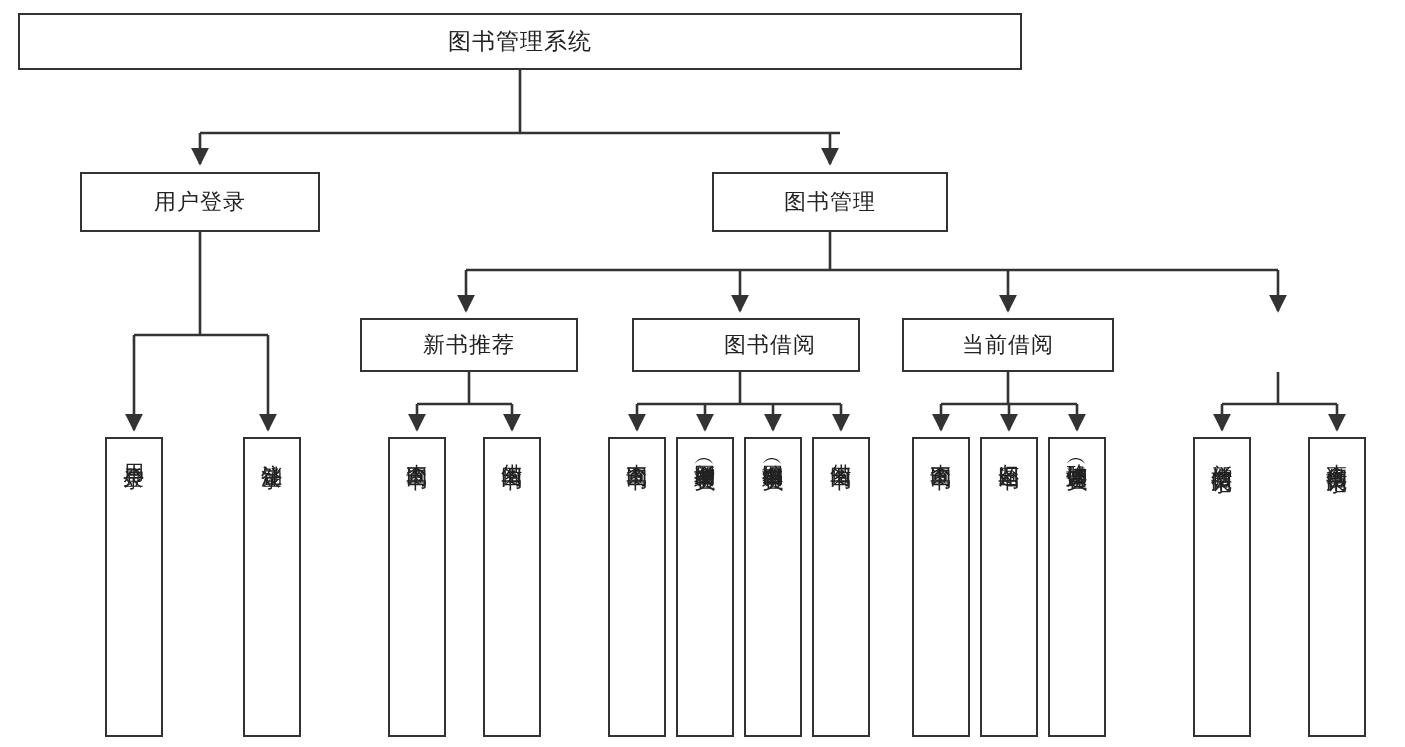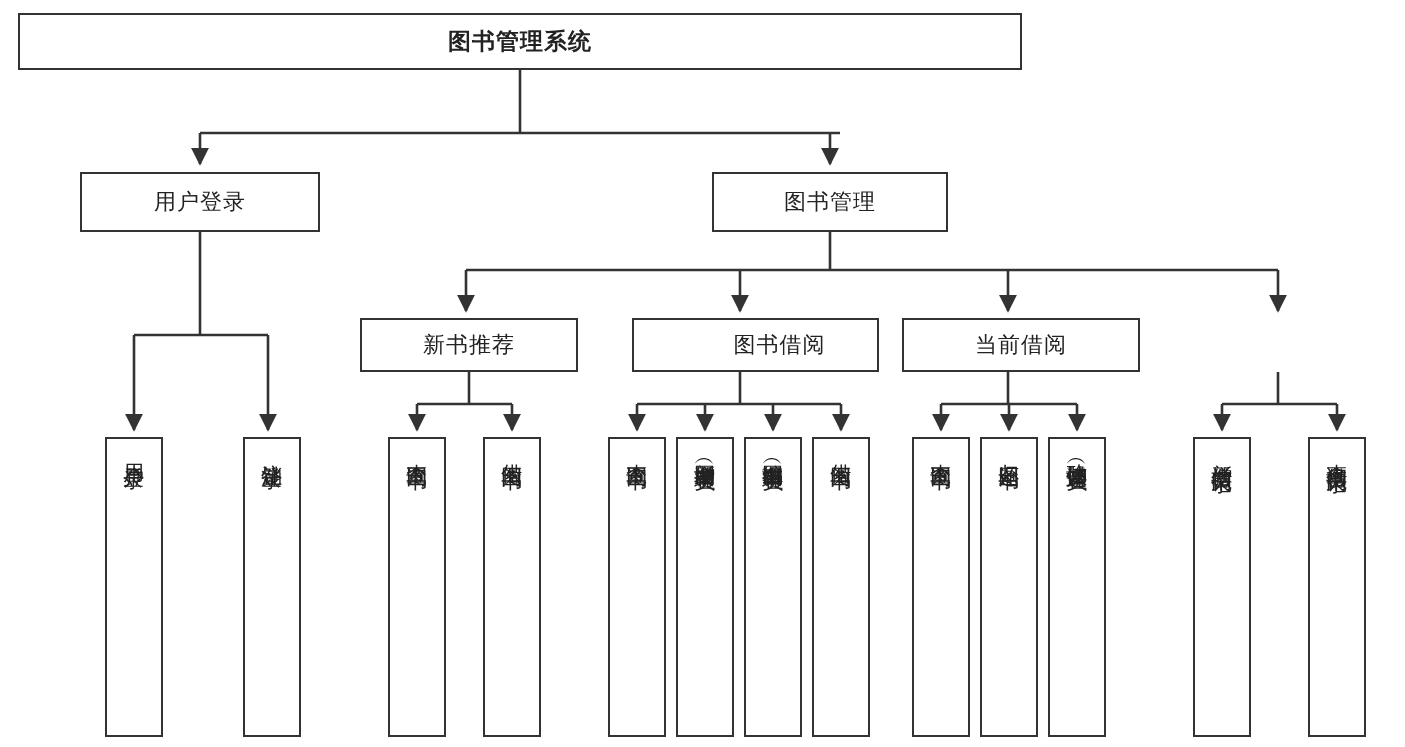--- a/index.html
+++ b/index.html
@@ -101,38 +101,38 @@
       <path d="M1009,404 L1009,430" marker-end="url(#arrow)"></path>
       <path d="M1077,404 L1077,430" marker-end="url(#arrow)"></path>
 
       <path d="M1278,372 L1278,404"></path>
       <path d="M1222,404 L1337,404"></path>
       <path d="M1222,404 L1222,430" marker-end="url(#arrow)"></path>
       <path d="M1337,404 L1337,430" marker-end="url(#arrow)"></path>
     </g>
   </svg>
 
-  <div class="node root" style="left:18px;top:13px;width:1004px;height:57px;font-weight:bold;">
+  <div class="node root" style="left:18px;top:13px;width:1004px;height:57px;">
     <span>图书管理系统</span>
   </div>
 
   <div class="node h" style="left:80px;top:172px;width:240px;height:60px;">
     <span>用户登录</span>
   </div>
   <div class="node h" style="left:712px;top:172px;width:236px;height:60px;">
     <span>图书管理</span>
   </div>
 
   <div class="node h" style="left:360px;top:318px;width:218px;height:54px;">
     <span>新书推荐</span>
   </div>
-  <div class="node h" style="left:632px;top:318px;width:247px;height:54px;padding-left:48px;">
+  <div class="node h" style="left:632px;top:318px;width:228px;height:54px;padding-left:48px;">
     <span>图书借阅</span>
   </div>
-  <div class="node h" style="left:902px;top:318px;width:238px;height:54px;">
+  <div class="node h" style="left:902px;top:318px;width:212px;height:54px;">
     <span>当前借阅</span>
   </div>
 
   <div class="node v" style="left:105px;top:437px;width:58px;height:300px;">
     <span class="vtext">用户登录</span>
   </div>
   <div class="node v" style="left:243px;top:437px;width:58px;height:300px;">
     <span class="vtext">注销登录</span>
   </div>
 

